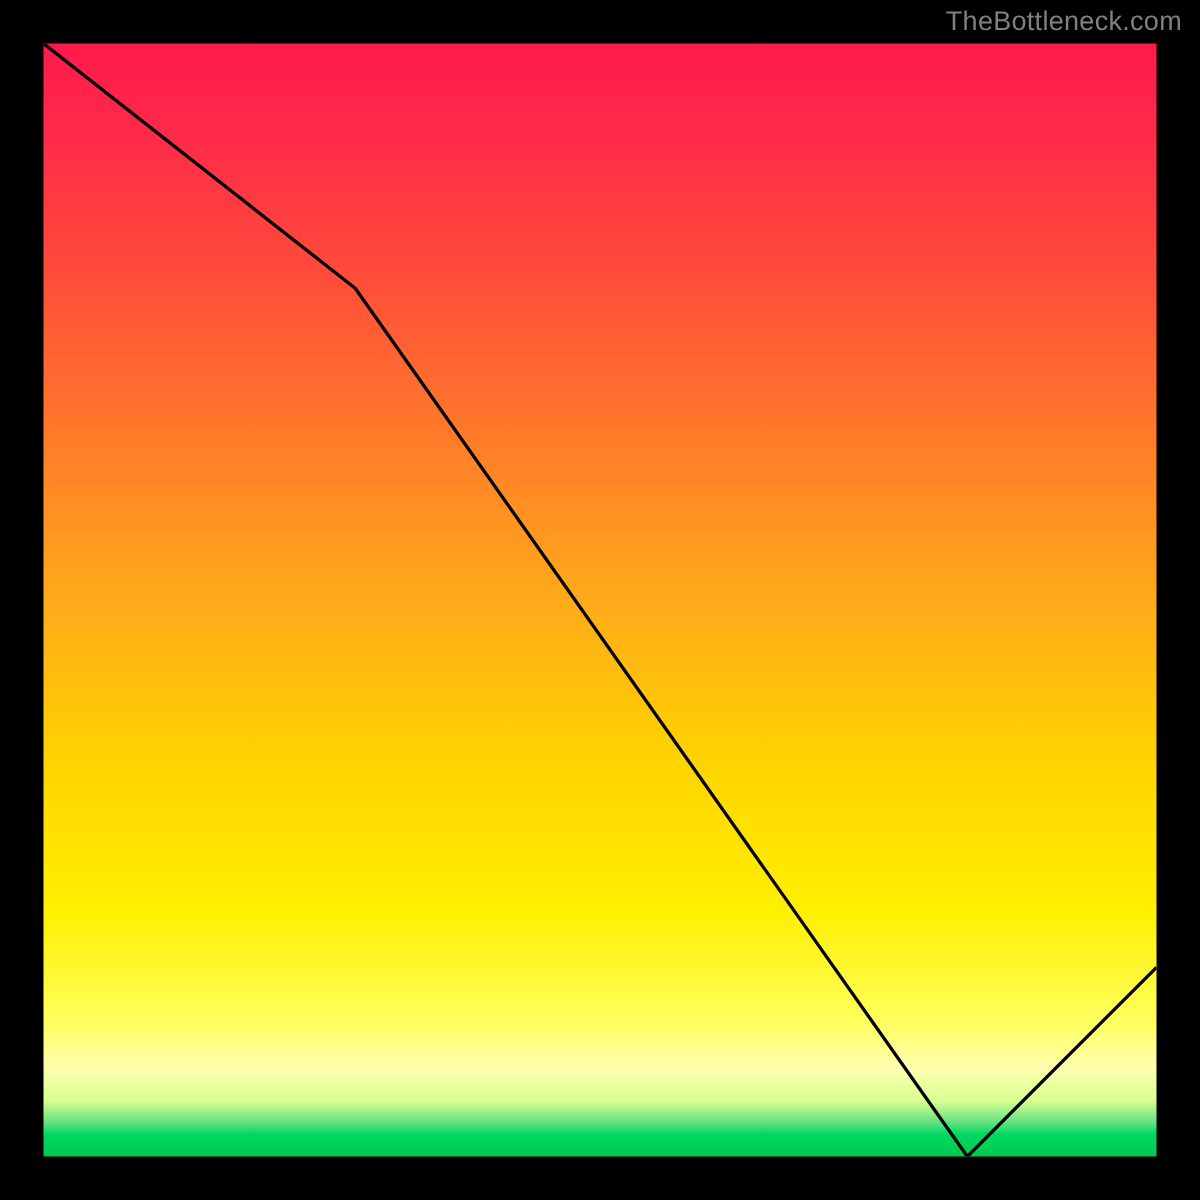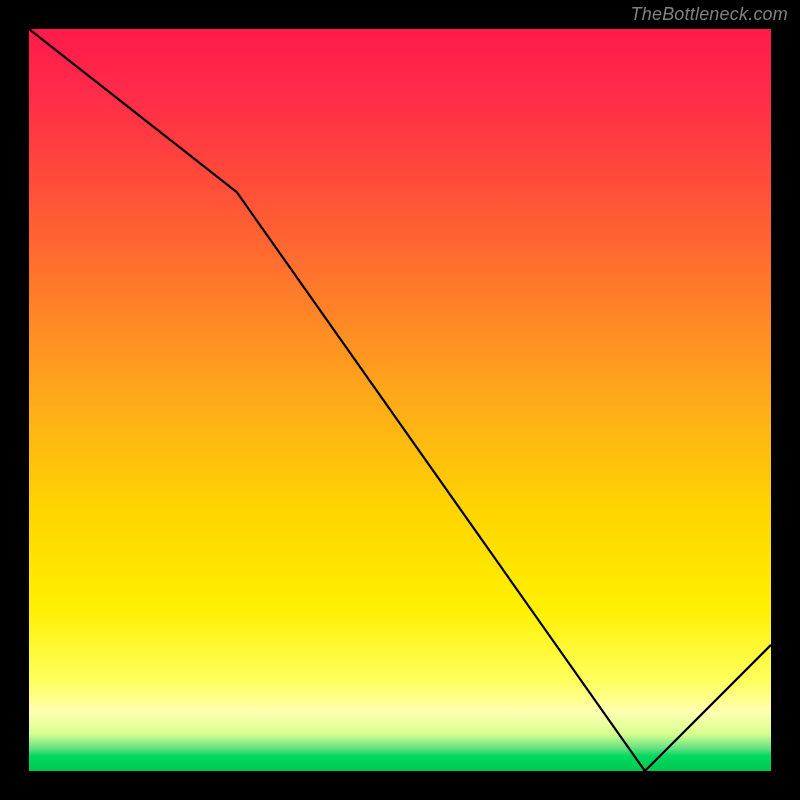--- a/index.html
+++ b/index.html
@@ -12,21 +12,20 @@
     overflow: hidden;
   }
   .attribution {
     position: absolute;
     top: 4px;
     right: 12px;
     color: #808080;
     font-size: 18px;
     font-weight: 500;
     letter-spacing: 0.2px;
-    font-style: italic;
   }
   .plot-area {
     position: absolute;
     left: 29px;
     top: 29px;
     width: 742px;
     height: 742px;
     background: linear-gradient(to bottom,
       #ff1a4a 0%,
       #ff2a4a 8%,

